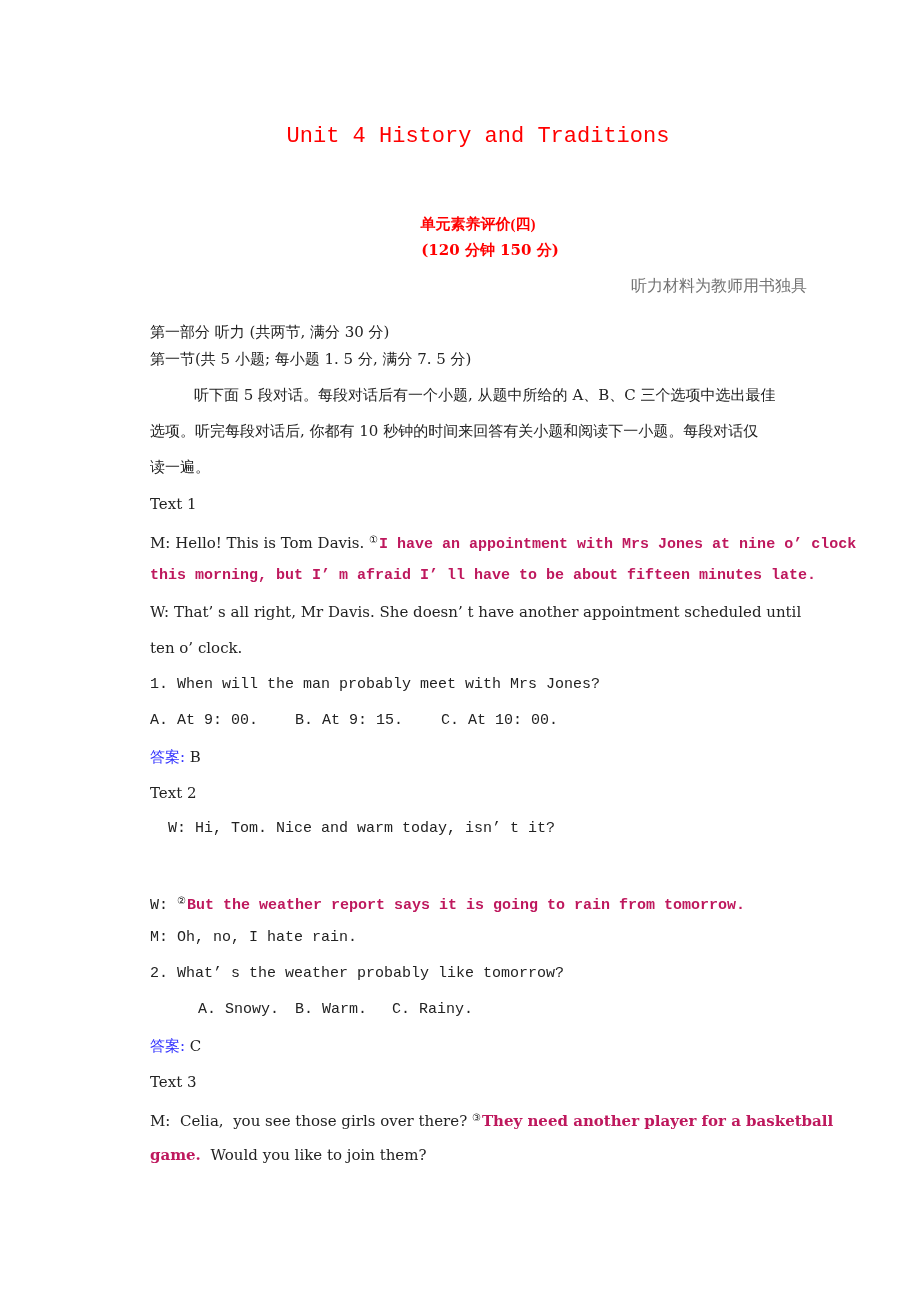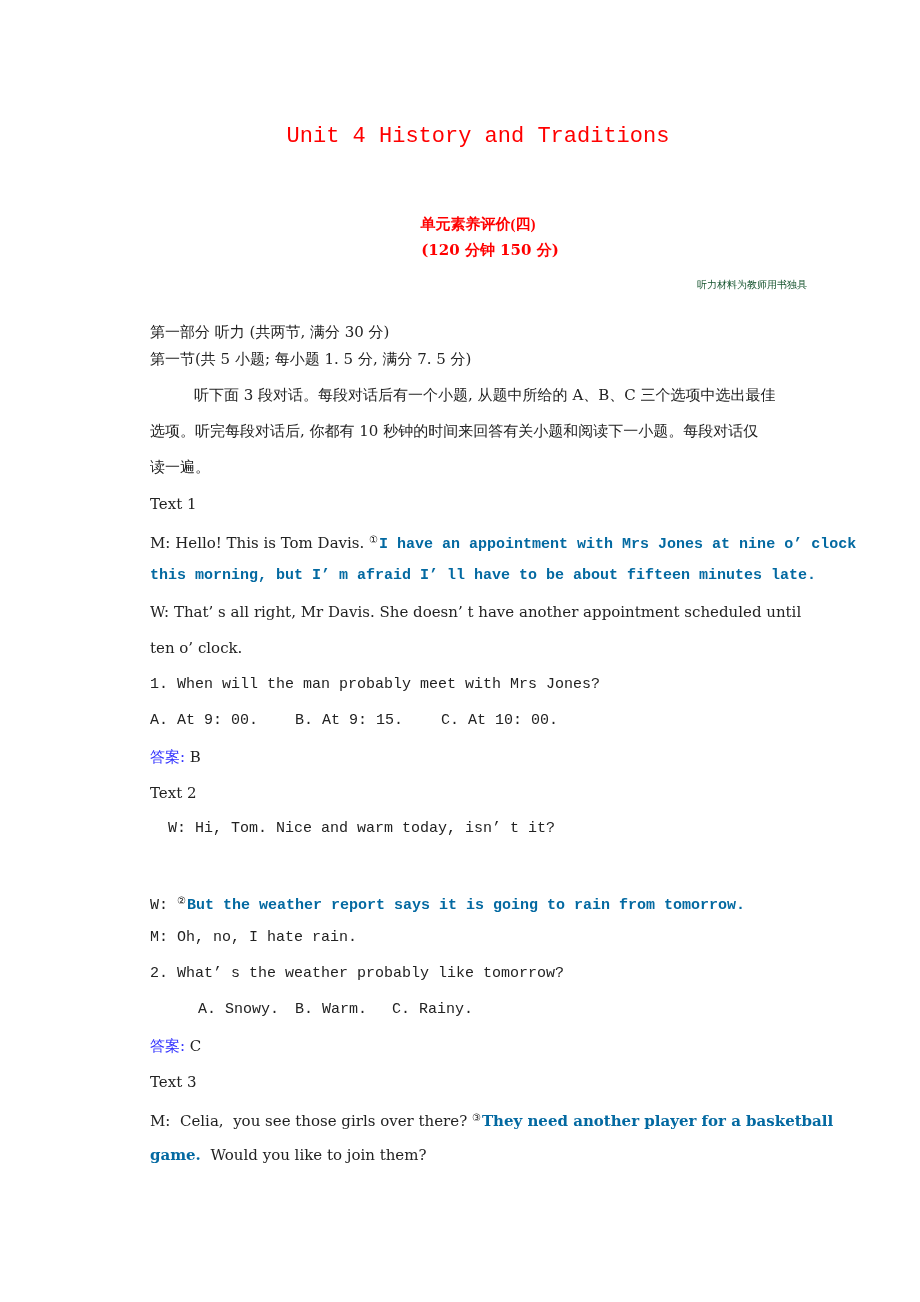--- a/index.html
+++ b/index.html
@@ -53,44 +53,43 @@
       color: #ff0000;
       font-size: 15px;
       line-height: 20px;
       font-weight: bold;
     }
     .subtitle.mono { font-weight: normal; }
     .right-note {
       position: absolute;
       right: 131px;
       top: 276px;
-      font-size: 10px;
+      font-size: 16px;
       line-height: 20px;
-      color: #14532d;
-      font-family: Liberation Mono, monospace;
+      color: #737373;
     }
     .answer-label { color: #3333ff; }
-    .bold { font-weight: bold; color: #0369a1; }
+    .bold { font-weight: bold; color: #be185d; }
     .circ { font-size: 10px; vertical-align: 5px; margin-right: 1px; }
     .opt { display: inline-block; }
   </style>
 </head>
 <body>
 
 <div class="page">
 
   <div class="title">Unit 4 History and Traditions</div>
   <div class="subtitle cn" style="top:168px;">单元素养评价(四)</div>
   <div class="subtitle" style="top:240px;padding-left:12px;">(120 分钟   150 分)</div>
   <div class="right-note">听力材料为教师用书独具</div>
 
   <div class="line" style="top:313px;margin-top:9px;">第一部分  听力 (共两节,  满分 30 分)</div>
   <div class="line" style="top:349px;">第一节(共 5 小题; 每小题 1. 5 分, 满分 7. 5 分)</div>
 
-  <div class="line" style="top:385px; left:176px;">听下面 3 段对话。每段对话后有一个小题, 从题中所给的 A、B、C 三个选项中选出最佳</div>
+  <div class="line" style="top:385px; left:176px;">听下面 5 段对话。每段对话后有一个小题, 从题中所给的 A、B、C 三个选项中选出最佳</div>
   <div class="line" style="top:421px;">选项。听完每段对话后, 你都有 10 秒钟的时间来回答有关小题和阅读下一小题。每段对话仅</div>
   <div class="line" style="top:457px;">读一遍。</div>
 
   <div class="line" style="top:494px;">Text 1</div>
   <div class="line" style="top:530px;">
     <span>M: Hello! This is Tom Davis. </span><span class="circ">①</span><span class="bold mono">I have an appointment with Mrs Jones at nine o’ clock</span>
   </div>
   <div class="line bold mono" style="top:566px;">this morning, but I’ m afraid I’ ll have to be about fifteen minutes late.</div>
   <div class="line" style="top:602px;">W: That’ s all right, Mr Davis. She doesn’ t have another appointment scheduled until</div>
   <div class="line" style="top:638px;">ten o’ clock.</div>

